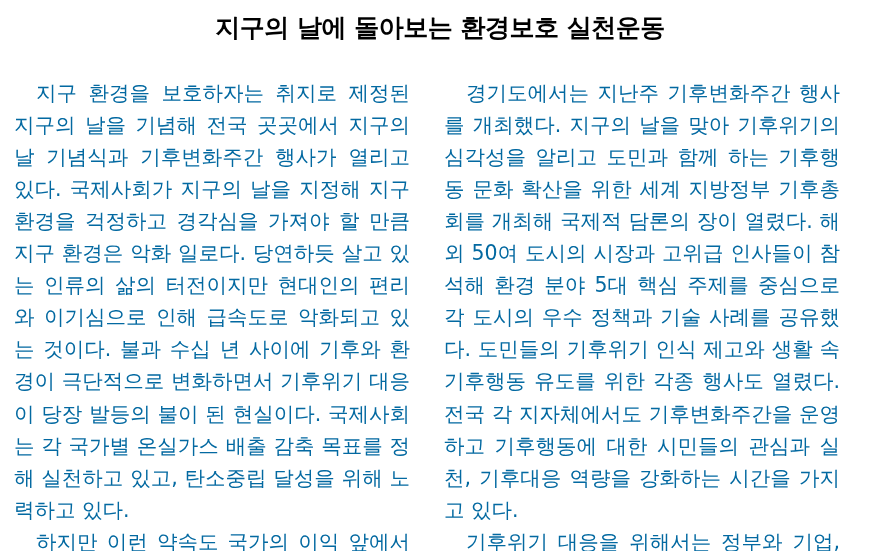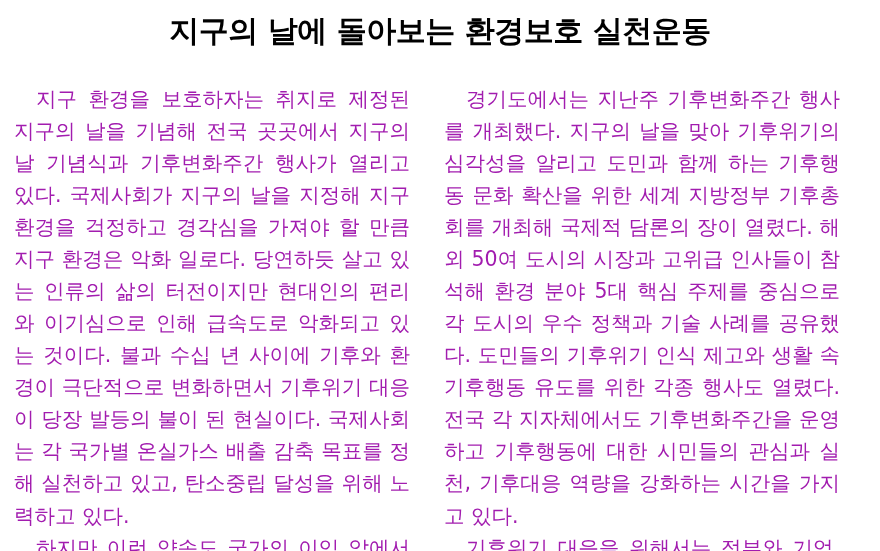--- a/index.html
+++ b/index.html
@@ -18,21 +18,21 @@
     position: relative;
     width: 880px;
     height: 551px;
     box-sizing: border-box;
     padding: 0 14px;
   }
   .headline {
     text-align: center;
     font-family: "DejaVu Sans", "Liberation Sans", sans-serif;
     font-weight: 700;
-    font-size: 30px;
+    font-size: 25px;
     line-height: 1.15;
     letter-spacing: -0.5px;
     margin: 6px 0 0 0;
     padding-top: 8px;
     color: #000000;
     white-space: nowrap;
   }
   .columns {
     display: flex;
     flex-direction: row;
@@ -44,21 +44,21 @@
     flex: 0 0 396px;
   }
   p.para {
     margin: 0;
     font-size: 20.5px;
     line-height: 1.565;
     text-align: justify;
     text-justify: inter-character;
     word-break: break-all;
     text-indent: 22px;
-    color: #a21caf;
+    color: #0369a1;
     font-family: "DejaVu Sans", "Liberation Sans", sans-serif;
     font-weight: 400;
   }
   p.para + p.para {
     margin-top: 0px;
   }
 </style>
 </head>
 <body>
 

